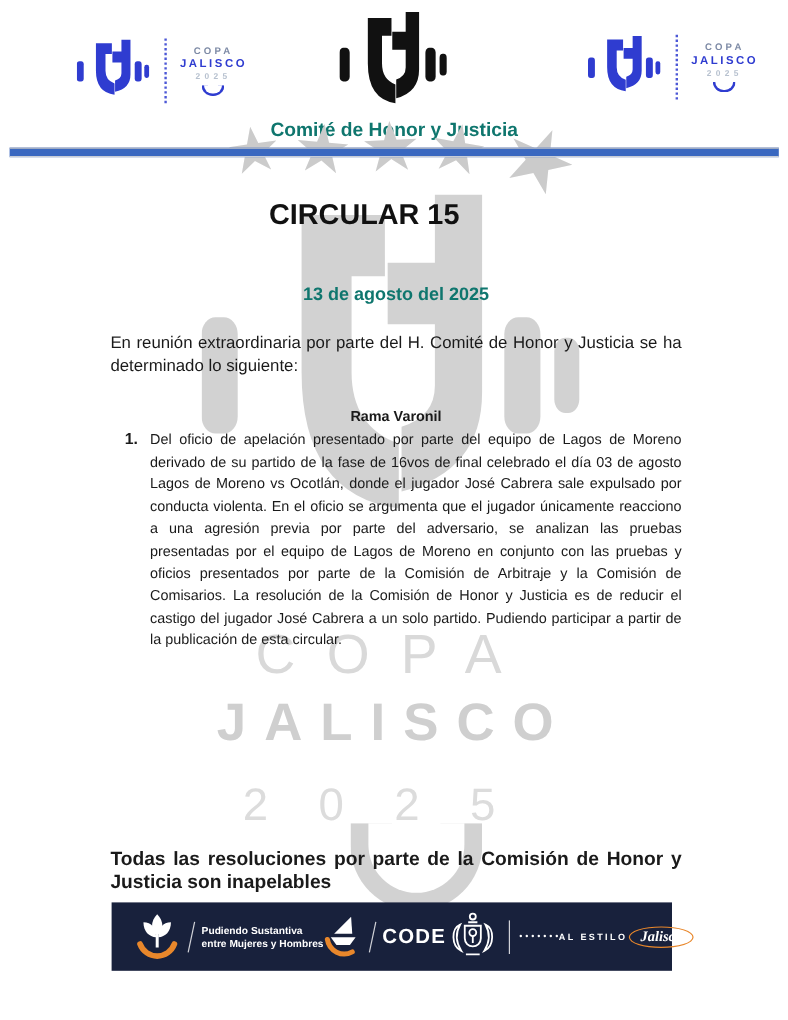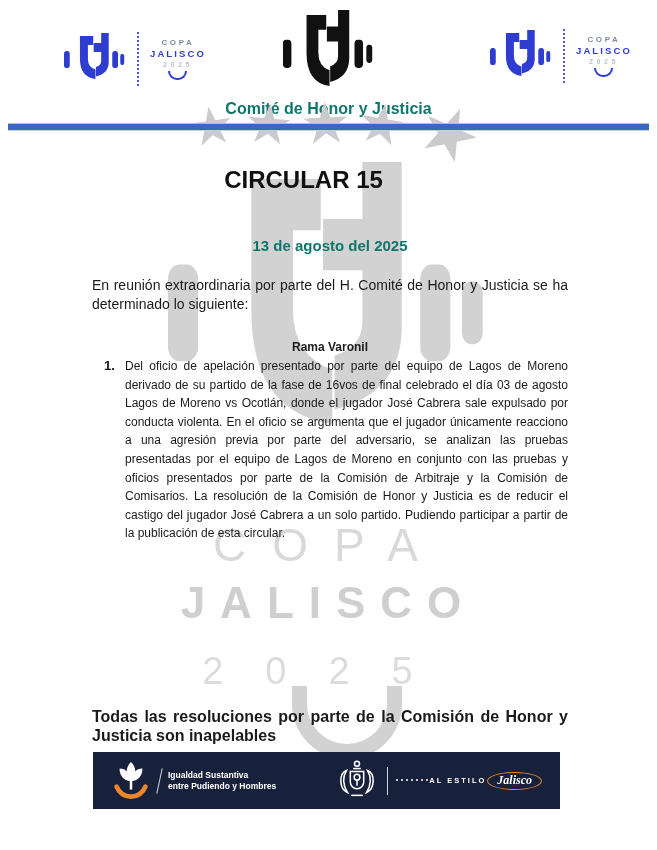--- a/index.html
+++ b/index.html
@@ -159,25 +159,34 @@
     <div class="f-group">
       <svg width="40" height="42" viewBox="0 0 40 44">
         <path d="M20 2 C14 8 14 16 20 21 C26 16 26 8 20 2 Z" fill="#fff"></path>
         <path d="M8 9 C8 17 13 22 19 22 C19 14 15 9 8 9 Z" fill="#fff"></path>
         <path d="M32 9 C32 17 27 22 21 22 C21 14 25 9 32 9 Z" fill="#fff"></path>
         <rect x="18.7" y="20" width="2.6" height="11" fill="#fff"></rect>
         <path d="M5 28 A16 16 0 0 0 35 28" fill="none" stroke="#e8872b" stroke-width="5" stroke-linecap="round"></path>
       </svg>
       <div class="f-sep"></div>
       <div class="ig-text">
-        <div>Igualdad Sustantiva</div>
-        <div>entre Pudiendo y Hombres</div>
+        <div>Pudiendo Sustantiva</div>
+        <div>entre Mujeres y Hombres</div>
       </div>
     </div>
 
+    <div class="f-group">
+      <svg width="32" height="38" viewBox="0 0 34 40">
+        <path d="M24 2 L9 17 H25 Z" fill="#fff"></path>
+        <path d="M6 20 H28 L23 27 H11 Z" fill="#fff"></path>
+        <path d="M3 22 A15 15 0 0 0 25 33" fill="none" stroke="#e8872b" stroke-width="4.5" stroke-linecap="round"></path>
+      </svg>
+      <div class="f-sep"></div>
+      <span class="code-label">CODE</span>
+    </div>
 
     <div class="f-group">
       <svg width="44" height="44" viewBox="0 0 46 46" fill="none" stroke="#ffffff" stroke-width="1.6">
         <circle cx="23" cy="5" r="2.6"></circle>
         <path d="M19 10 h8"></path>
         <path d="M16 13 h14 v11 a7 7 0 0 1 -14 0 Z"></path>
         <circle cx="23" cy="19" r="3"></circle>
         <path d="M23 22 v6"></path>
         <path d="M12 12 C4 15 4 31 13 35 C8 27 8 19 12 12 Z"></path>
         <path d="M34 12 C42 15 42 31 33 35 C38 27 38 19 34 12 Z"></path>

